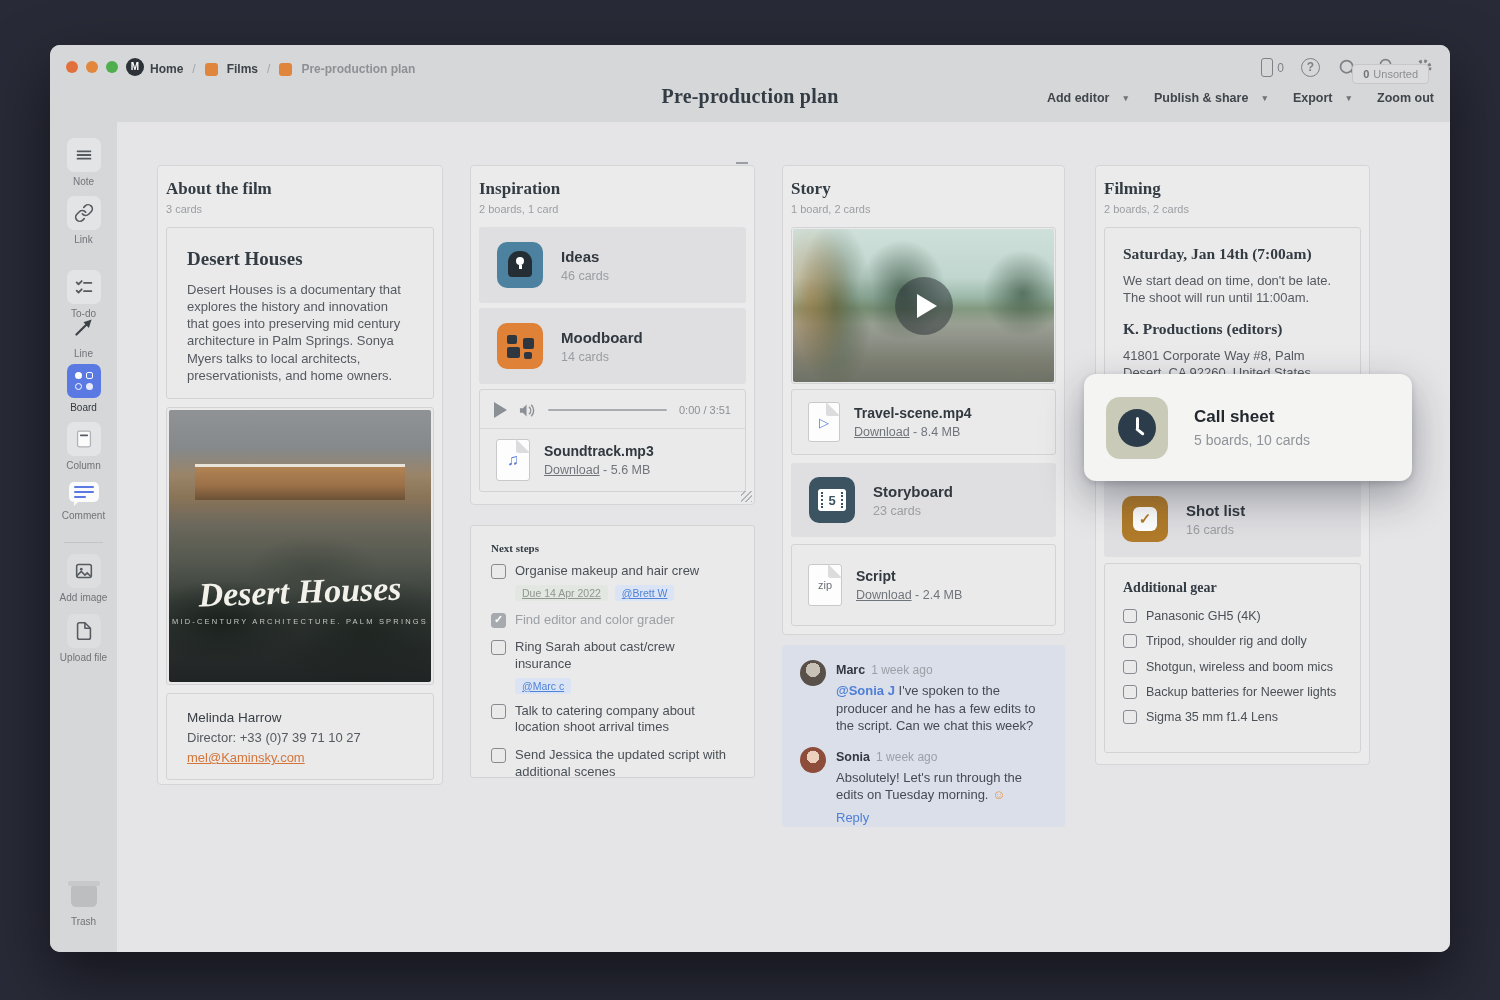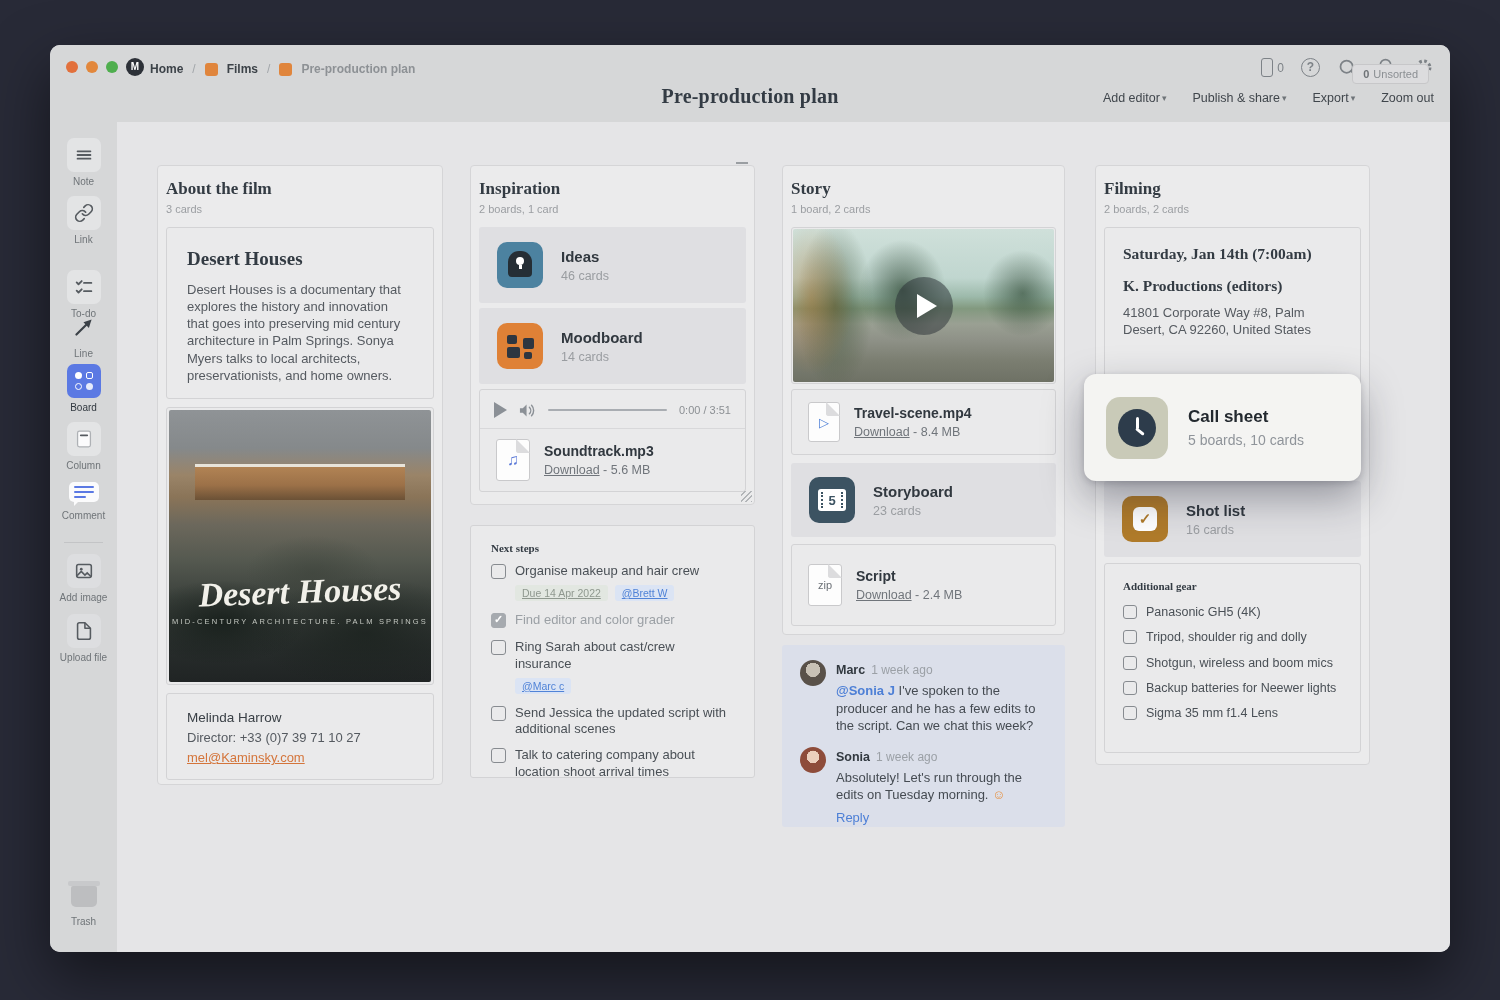--- a/index.html
+++ b/index.html
@@ -24,21 +24,21 @@
   .crumbs .current { color:#8d9195; font-weight:700; }
   .page-title { position:absolute; left:0; top:40px; width:100%; text-align:center;
                 font-family:"Liberation Serif",serif; font-weight:700; font-size:20px; color:#333b44;
                 letter-spacing:.2px; }
   .hicons { position:absolute; right:16px; top:12px; display:flex; align-items:center; gap:17px; color:#7d8287; }
   .help-circle { width:19px; height:19px; border:1.7px solid #7d8287; border-radius:50%;
                  font-size:12px; font-weight:700; text-align:center; line-height:16px; color:#7d8287; }
   .device { display:flex; align-items:center; gap:4px; font-size:12px; color:#7d8287; }
   .device-rect { width:12px; height:19px; border:1.7px solid #7d8287; border-radius:3px; }
   .hmenu { position:absolute; right:16px; top:46px; display:flex; gap:26px; font-size:12.5px; color:#40464c; }
-  .hmenu .mi { display:flex; align-items:center; gap:2px; cursor:default; }
+  .hmenu .mi { display:flex; align-items:center; gap:14px; cursor:default;font-weight:bold; }
   .caret { font-size:9px; color:#6f7479; }
 
   
   .tool { position:absolute; width:67px; text-align:center; }
   .tool .lbl { font-size:10px; color:#6f7478; margin-top:4px; display:block; }
   .tbox { width:34px; height:34px; margin:0 auto; border-radius:7px; background:#e3e4e5;
           display:flex; align-items:center; justify-content:center; }
   .tbox.plain { background:transparent; }
   .tbox.blue { background:#5b79e3; position:relative; }
   .bshape { position:absolute; background:#fff; }
@@ -98,23 +98,23 @@
 
   
   .avatar { width:26px; height:26px; border-radius:50%; flex:none; }
   .cmt-name { font-size:12.5px; font-weight:700; color:#31383f; }
   .cmt-time { font-size:12px; color:#9ba0a6; margin-left:6px; font-weight:400; }
   .cmt-text { font-size:13px; line-height:1.35; color:#454b52; margin-top:4px; }
   .mention-link { color:#4d7fd6; font-weight:700; }
   .reply { color:#4d7fd6; font-size:13px; margin-top:6px; display:inline-block; }
 
   
-  .popup { position:absolute; left:1034px; top:329px; width:277px; height:107px; background:#f4f4f2;
+  .popup { position:absolute; left:1034px; top:329px; width:328px; height:107px; background:#f4f4f2;
            border-radius:12px; box-shadow:0 16px 40px rgba(25,30,45,.38), 0 2px 6px rgba(25,30,45,.18);
-           display:flex; align-items:center; padding:0 22px; gap:20px; z-index:30; }
+           display:flex; align-items:center; padding:0 22px; gap:26px; z-index:30; }
   .popup-icon { width:62px; height:62px; border-radius:14px; background:#c9cab8; flex:none;
                 display:flex; align-items:center; justify-content:center; }
   .clock { width:38px; height:38px; border-radius:50%; background:#2d3c4b; position:relative; }
   .clock::before { content:""; position:absolute; left:17.5px; top:8px; width:3px; height:12px; background:#fff; border-radius:2px; }
   .clock::after { content:""; position:absolute; left:18px; top:18px; width:10px; height:3px; background:#fff;
                   border-radius:2px; transform:rotate(38deg); transform-origin:0 50%; }
   .popup-title { font-size:17px; font-weight:700; color:#23292f; }
   .popup-sub { font-size:14px; color:#8f949a; margin-top:5px; }
 
   
@@ -430,28 +430,28 @@
     </div>
 
     <div class="todo-row" style="margin-top:10px">
       <span class="cb"></span>
       <span class="todo-label">Ring Sarah about cast/crew insurance</span>
     </div>
     <div class="tagrow">
       <span class="tag mention">@Marc c</span>
     </div>
 
+    <div class="todo-row" style="margin-top:9px">
+      <span class="cb"></span>
+      <span class="todo-label">Talk to catering company about location shoot arrival times</span>
+    </div>
+
     <div class="todo-row" style="margin-top:11px">
       <span class="cb"></span>
       <span class="todo-label">Send Jessica the updated script with additional scenes</span>
-    </div>
-
-    <div class="todo-row" style="margin-top:9px">
-      <span class="cb"></span>
-      <span class="todo-label">Talk to catering company about location shoot arrival times</span>
     </div>
   </div>
 
   <div class="col" style="left:732px;top:120px;width:283px;height:470px">
     <div class="col-head">
       <div class="col-title">Story</div>
       <div class="col-sub">1 board, 2 cards</div>
     </div>
     <div class="card" style="padding:1px">
       <div class="vid">
@@ -515,35 +515,36 @@
     </div>
   </div>
 
   <div class="col" style="left:1045px;top:120px;width:275px;height:600px">
     <div class="col-head">
       <div class="col-title">Filming</div>
       <div class="col-sub">2 boards, 2 cards</div>
     </div>
     <div class="card" style="height:160px;padding:17px 18px;overflow:hidden">
       <div class="serif-h" style="font-size:15.5px">Saturday, Jan 14th (7:00am)</div>
+      <div class="body-text" style="margin-top:9px">We start dead on time, don't be late. The shoot will run until 11:00am.</div>
       <div class="serif-h" style="font-size:15.5px;margin-top:14px">K. Productions (editors)</div>
       <div class="body-text" style="margin-top:9px">41801 Corporate Way #8, Palm Desert, CA 92260, United States</div>
     </div>
     <div style="height:94px"></div>
     <div class="bitem">
       <div class="bicon" style="background:#b07b2a">
         <span class="shot-check">✓</span>
       </div>
       <div>
         <div class="bname">Shot list</div>
         <div class="bcount">16 cards</div>
       </div>
     </div>
     <div class="card" style="margin-top:6px;height:190px;padding:16px 18px">
-      <div class="serif-h" style="font-size:11px">Additional gear</div>
+      <div class="serif-h" style="font-size:14px">Additional gear</div>
       <div class="todo-row" style="margin-top:12px">
         <span class="cb" style="width:14px;height:14px"></span>
         <span class="todo-label" style="font-size:12.5px">Panasonic GH5 (4K)</span>
       </div>
       <div class="todo-row" style="margin-top:9px">
         <span class="cb" style="width:14px;height:14px"></span>
         <span class="todo-label" style="font-size:12.5px">Tripod, shoulder rig and dolly</span>
       </div>
       <div class="todo-row" style="margin-top:9px">
         <span class="cb" style="width:14px;height:14px"></span>

